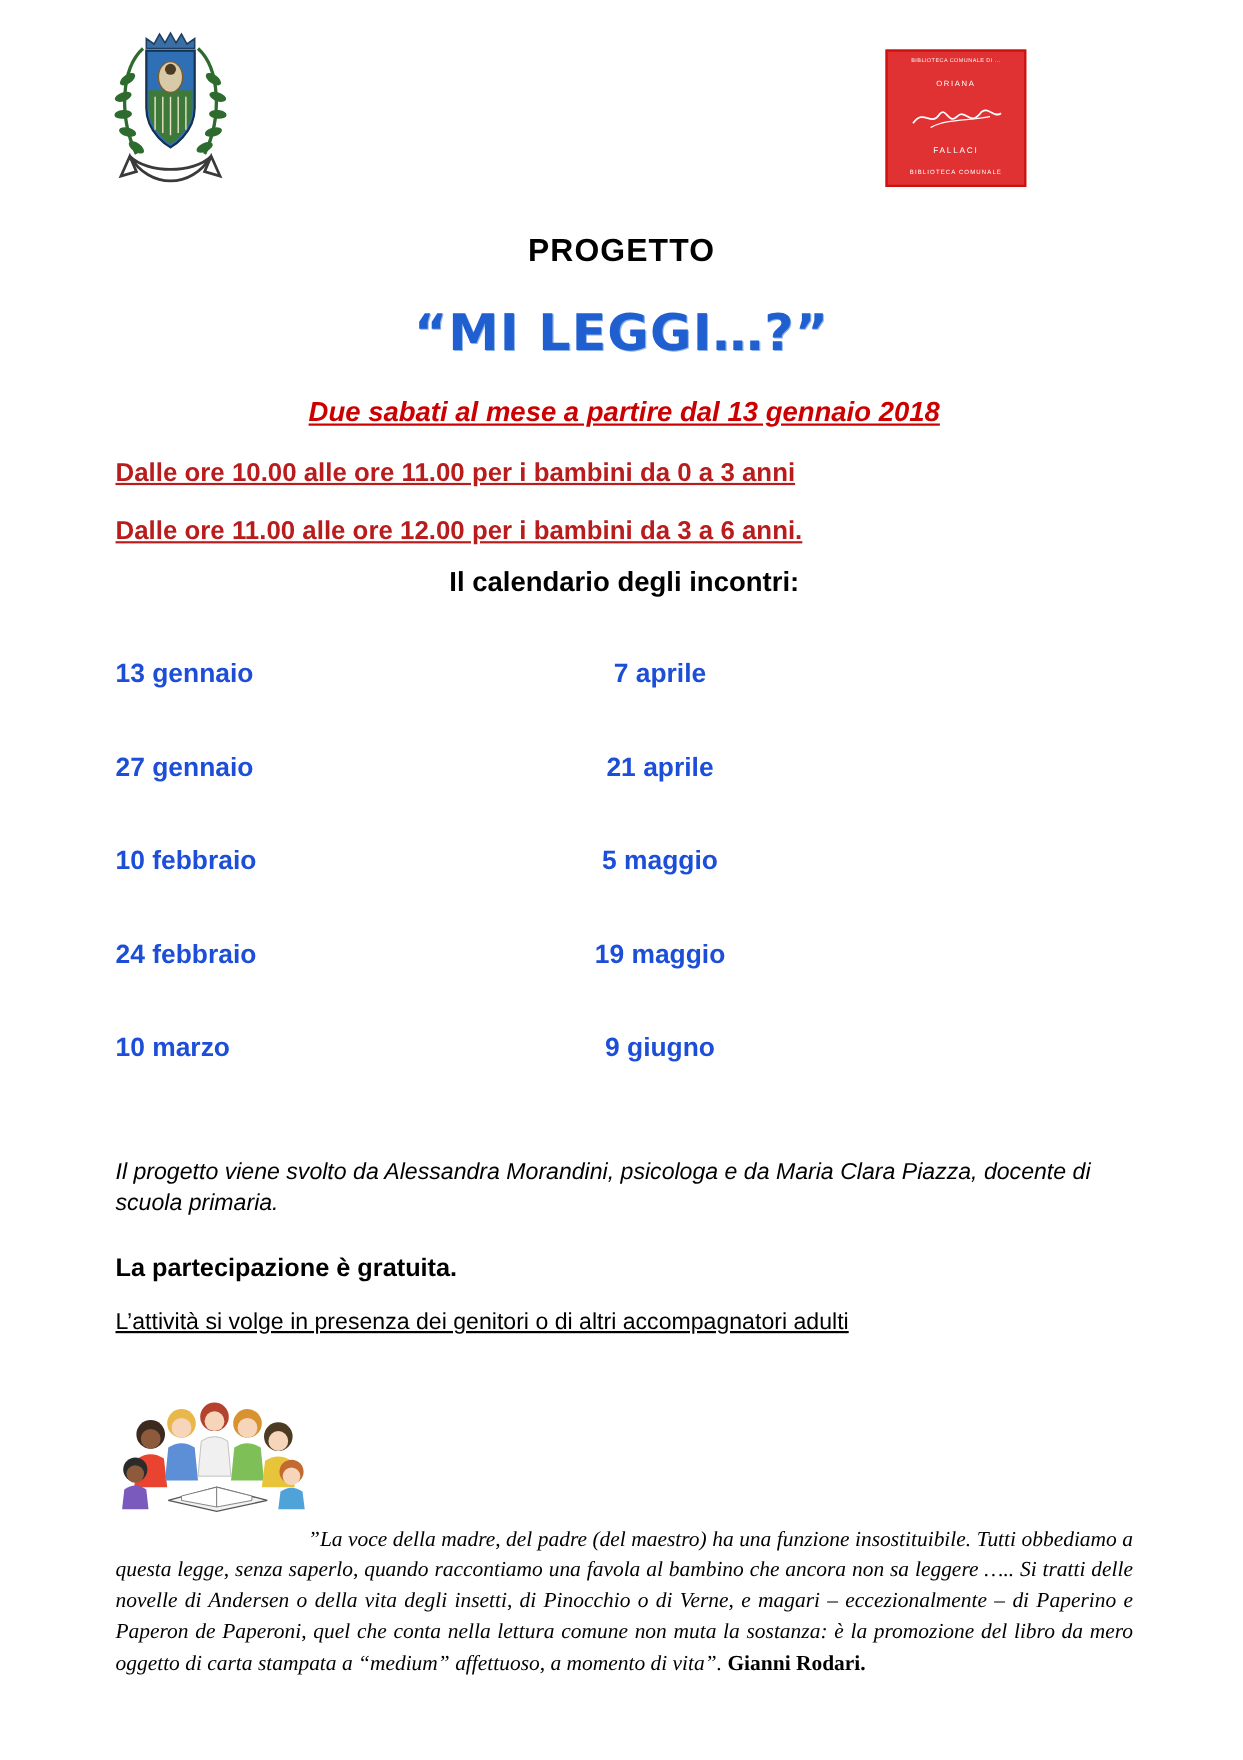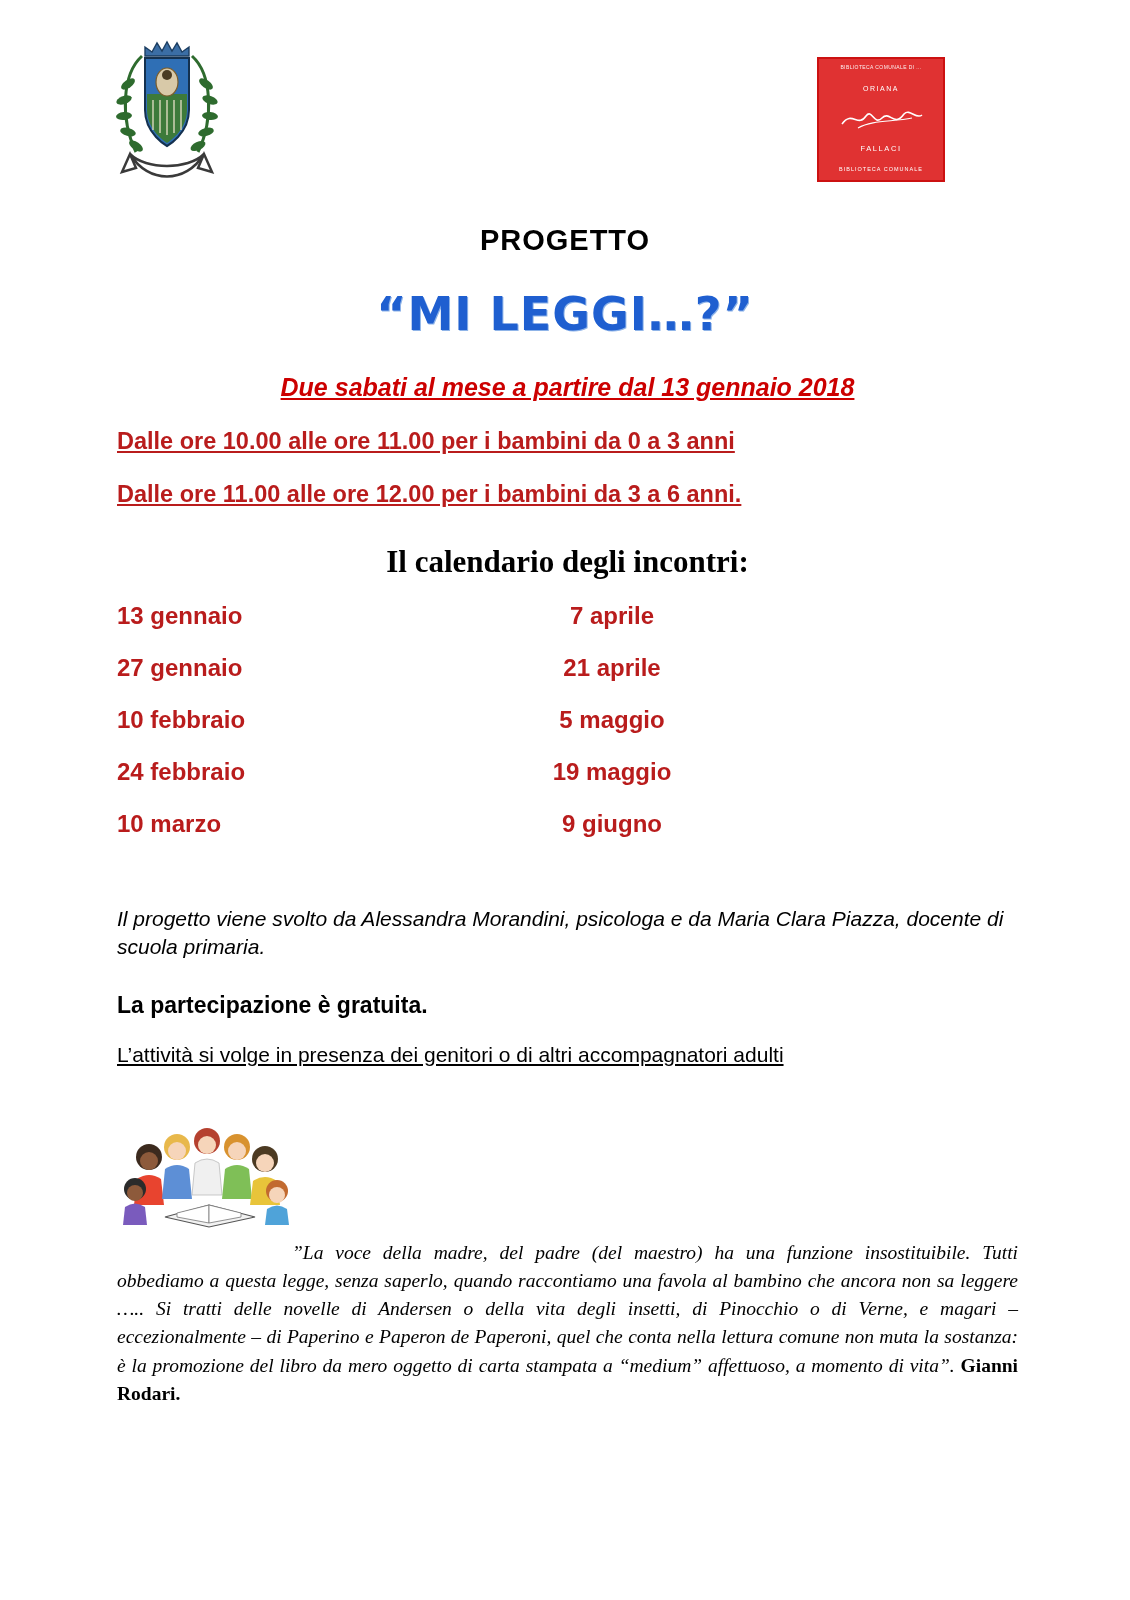--- a/index.html
+++ b/index.html
@@ -12,21 +12,21 @@
     height: 1600px;
     position: relative;
     font-family: "Liberation Sans", sans-serif;
     color: #000000;
     overflow: hidden;
   }
   .page {
     position: relative;
     width: 1130px;
     height: 1600px;
-    padding: 12px;
+    padding: 0;
     box-sizing: border-box;
   }
 
   
   .header {
     position: relative;
     height: 190px;
   }
   .crest {
     position: absolute;
@@ -142,47 +142,47 @@
   }
   .orario {
     font-size: 23.5px;
     font-weight: bold;
     color: #b91c1c;
     text-decoration: underline;
     margin-top: 26px;
   }
   .calendario-title {
     text-align: center;
-    font-size: 31px;
+    font-size: 25px;
     font-weight: bold;
     color: #000000;
-    margin-top: 36px;
-    font-family: Liberation Serif, serif;
+    margin-top: 19px;
   }
 
   
   .dates {
     margin-top: 22px;
     display: grid;
     grid-template-columns: 330px 330px;
     row-gap: 24px;
   }
   .date-cell {
     font-size: 24px;
     font-weight: bold;
-    color: #b91c1c;
+    color: #1d4ed8;
+    margin-top: 33px;
   }
   .date-col-left { text-align: left; }
   .date-col-right { text-align: center; }
 
   .note-italic {
     font-size: 21px;
     font-style: italic;
     line-height: 1.35;
-    margin-top: 43px;
+    margin-top: 28px;
   }
   .gratuita {
     font-size: 23px;
     font-weight: bold;
     margin-top: 30px;
   }
   .attivita {
     font-size: 21px;
     text-decoration: underline;
     margin-top: 24px;

